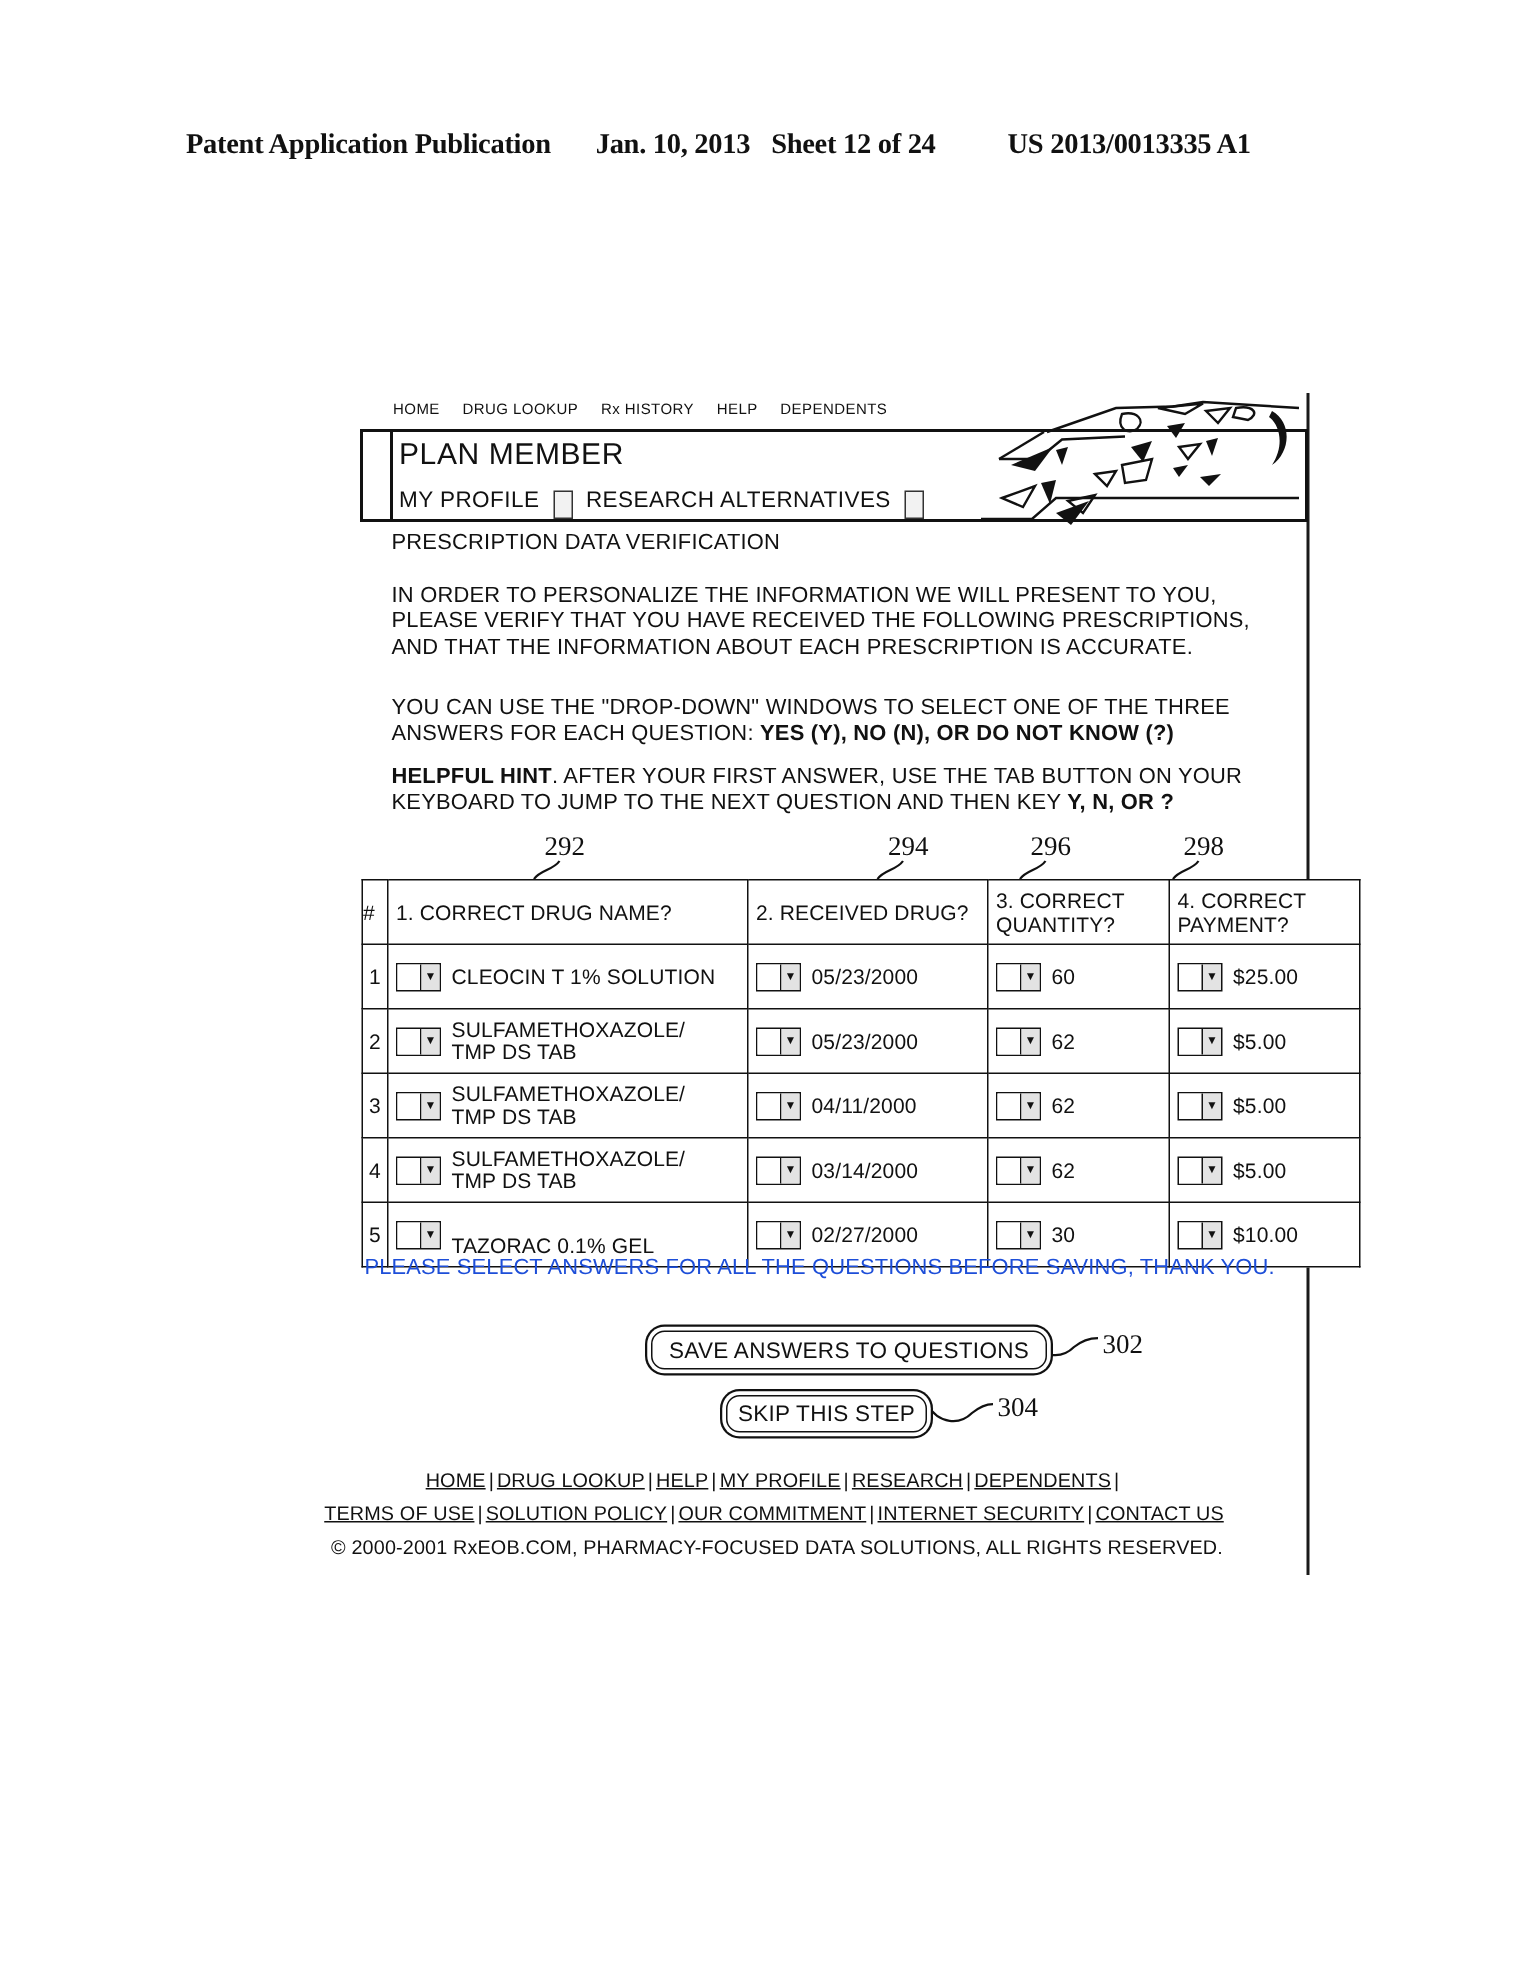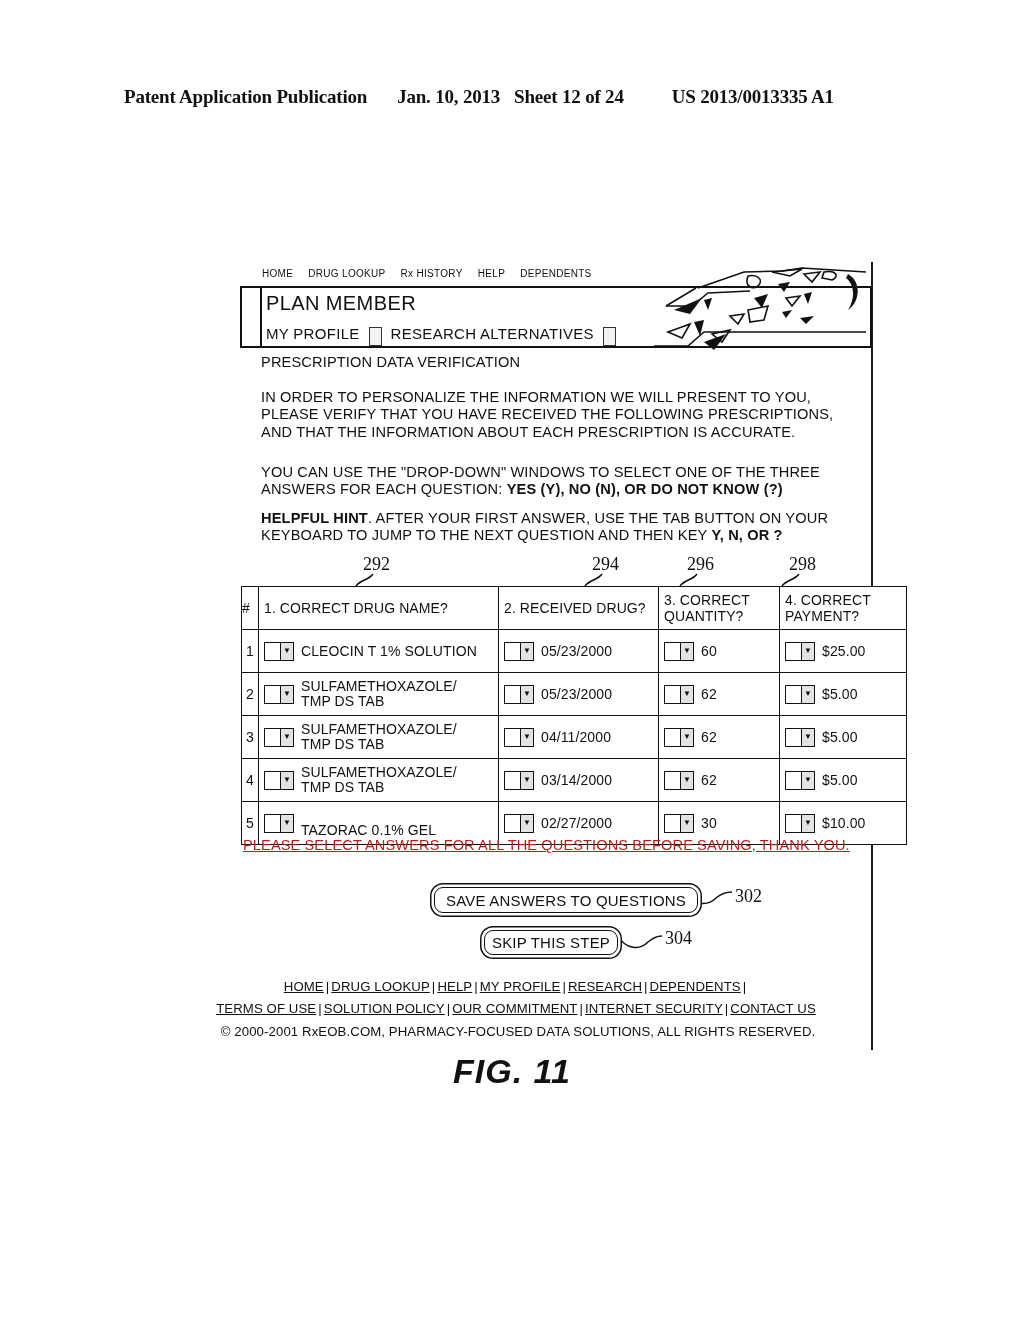--- a/index.html
+++ b/index.html
@@ -216,23 +216,22 @@
     color: #111;
   }
 
   
   .notice {
     position: absolute;
     left: 243px;
     top: 837px;
     font-size: 14.6px;
     letter-spacing: 0.1px;
-    color: #b91c1c;
-    white-space: nowrap;
-    text-decoration: underline;
+    color: #1d4ed8;
+    white-space: nowrap;
   }
 
   
   .btn {
     position: absolute;
     border: 1.5px solid #111;
     border-radius: 9px;
     background: #fff;
     box-shadow: 0 0 0 2.5px #fff, 0 0 0 4px #111;
     font-size: 15px;
@@ -609,15 +608,14 @@
   <div class="footer-links" id="foot-row-1">
     <span class="fl">HOME</span><span class="sep">|</span><span class="fl">DRUG LOOKUP</span><span class="sep">|</span><span class="fl">HELP</span><span class="sep">|</span><span class="fl">MY PROFILE</span><span class="sep">|</span><span class="fl">RESEARCH</span><span class="sep">|</span><span class="fl">DEPENDENTS</span><span class="sep">|</span>
   </div>
 
   <div class="footer-links" id="foot-row-2">
     <span class="fl">TERMS OF USE</span><span class="sep">|</span><span class="fl">SOLUTION POLICY</span><span class="sep">|</span><span class="fl">OUR COMMITMENT</span><span class="sep">|</span><span class="fl">INTERNET SECURITY</span><span class="sep">|</span><span class="fl">CONTACT US</span>
   </div>
 
   <div id="foot-copy">© 2000-2001 RxEOB.COM, PHARMACY-FOCUSED DATA SOLUTIONS, ALL RIGHTS RESERVED.</div>
 
-  <div class="fig-caption">FIG. 11</div>
 
 </div>
 
 </body></html>

